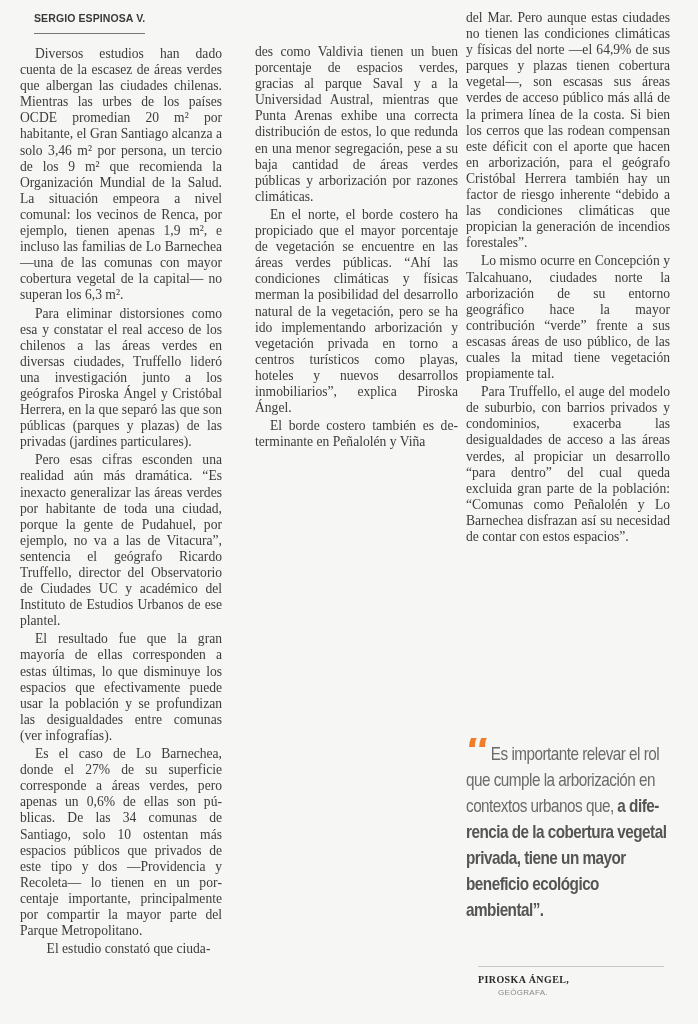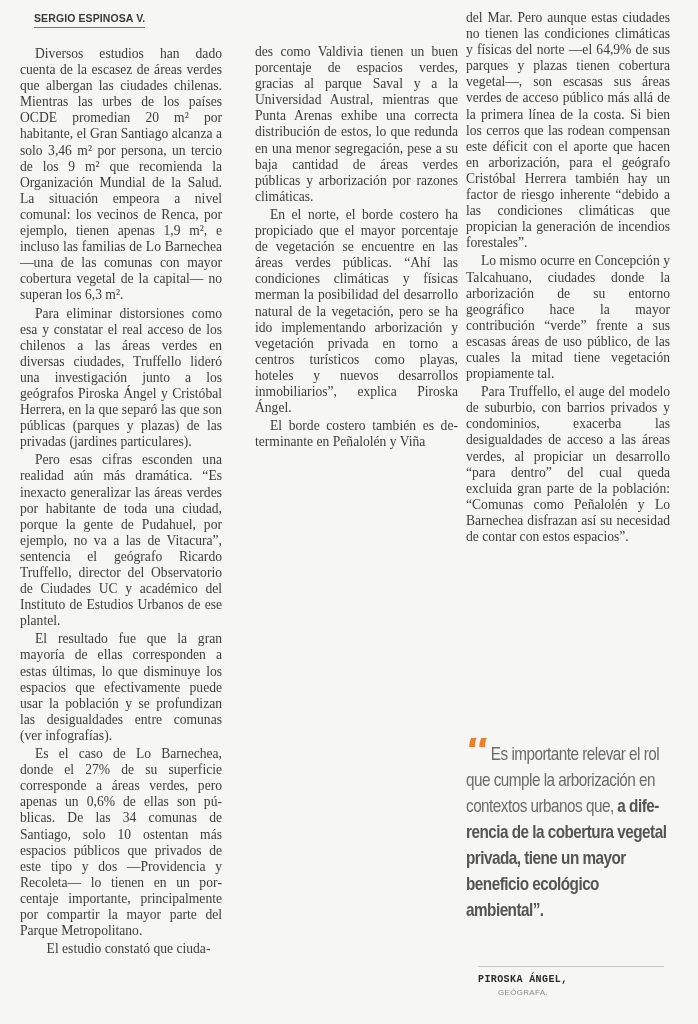--- a/index.html
+++ b/index.html
@@ -13,21 +13,21 @@
   .page-bg {
     position: absolute; left: 0; top: 0; width: 698px; height: 1024px;
     background: #f6f6f4;
   }
   .byline {
     position: absolute; left: 34px; top: 12px;
     font-family: "Liberation Sans", "DejaVu Sans", sans-serif;
     font-weight: bold; font-size: 10.5px; letter-spacing: 0.1px;
     color: #3a3a3a;
     border-bottom: 1px solid #777;
-    padding-bottom: 3px;
+    padding-bottom: 9px;
   }
   .col {
     position: absolute;
     font-family: "Liberation Serif", "DejaVu Serif", serif;
     font-size: 13.6px;
     line-height: 16.1px;
     color: #3c3c3c;
     text-align: justify;
     hyphens: manual;
   }
@@ -54,21 +54,21 @@
     transform: scaleX(0.86); transform-origin: left top;
     width: 235px;
   }
   .quote-text b { color: #555; }
   .quote-rule {
     position: absolute; left: 478px; top: 966px; width: 186px; height: 0;
     border-top: 1px solid #c9c9c9;
   }
   .attrib-name {
     position: absolute; left: 478px; top: 974px;
-    font-family: Liberation Mono, monospace; font-weight: bold;
+    font-family: Liberation Serif, serif; font-weight: bold;
     font-size: 10px; letter-spacing: 0.4px; color: #2a2a2a;
   }
   .attrib-role {
     position: absolute; left: 498px; top: 988px;
     font-family: "Liberation Sans", sans-serif;
     font-size: 8px; letter-spacing: 0.3px; color: #8a8a8a;
   }
 </style>
 </head>
 <body>
@@ -87,21 +87,21 @@
 </div>
 
 <div class="col" id="col2">
   <p class="cont">des como Valdivia tienen un buen porcentaje de espacios ver­des, gracias al parque Saval y a la Universidad Austral, mientras que Punta Arenas exhibe una co­rrecta distribución de estos, lo que redunda en una menor segre­gación, pese a su baja cantidad de áreas verdes públicas y arboriza­ción por razones climáticas.</p>
   <p>En el norte, el borde costero ha propiciado que el mayor por­centaje de vegetación se encuen­tre en las áreas verdes públicas. “Ahí las condiciones climáticas y físicas merman la posibilidad del desarrollo natural de la vege­tación, pero se ha ido implemen­tando arborización y vegetación privada en torno a centros turís­ticos como playas, hoteles y nue­vos desarrollos inmobiliarios”, explica Piroska Ángel.</p>
   <p>El borde costero también es de­terminante en Peñalolén y Viña</p>
 </div>
 
 <div class="col" id="col3">
   <p class="cont">del Mar. Pero aunque estas ciu­dades no tienen las condiciones climáticas y físicas del norte —el 64,9% de sus parques y plazas tienen cobertura vegetal—, son escasas sus áreas verdes de acce­so público más allá de la primera línea de la costa. Si bien los cerros que las rodean compensan este déficit con el aporte que hacen en arborización, para el geógrafo Cristóbal Herrera también hay un factor de riesgo inherente “debido a las condiciones climá­ticas que propician la generación de incendios forestales”.</p>
-  <p>Lo mismo ocurre en Concep­ción y Talcahuano, ciudades donde la arborización de su en­torno geográfico hace la mayor contribución “verde” frente a sus escasas áreas de uso público, de las cuales la mitad tiene vege­tación propiamente tal.</p>
+  <p>Lo mismo ocurre en Concep­ción y Talcahuano, ciudades norte la arborización de su en­torno geográfico hace la mayor contribución “verde” frente a sus escasas áreas de uso público, de las cuales la mitad tiene vege­tación propiamente tal.</p>
   <p>Para Truffello, el auge del mo­delo de suburbio, con barrios privados y condominios, exacer­ba las desigualdades de acceso a las áreas verdes, al propiciar un desarrollo “para dentro” del cual queda excluida gran parte de la población: “Comunas co­mo Peñalolén y Lo Barnechea disfrazan así su necesidad de contar con estos espacios”.</p>
 </div>
 
 <div class="quote-box">
   <div class="quote-text"><span class="quote-mark" style="color: rgb(240, 125, 42);">“</span><span>Es importante relevar el rol que cumple la arborización en contex­tos urbanos que, </span><b>a dife­rencia de la cobertura vegetal privada, tiene un mayor beneficio ecológico ambiental”.</b></div>
 </div>
 <div class="quote-rule"></div>
 <div class="attrib-name">PIROSKA ÁNGEL,</div>
 <div class="attrib-role">GEÓGRAFA.</div>
 

